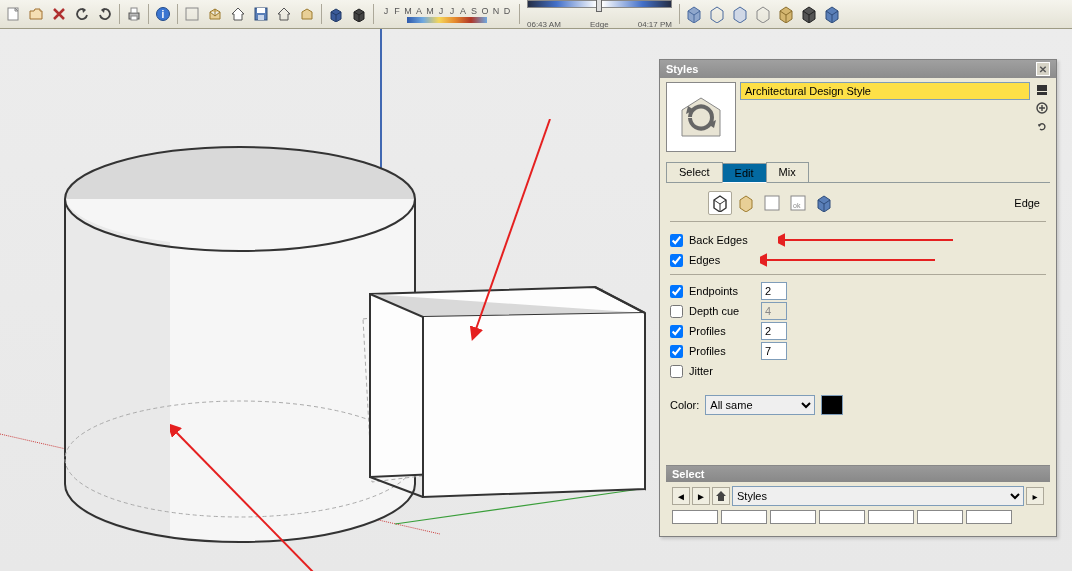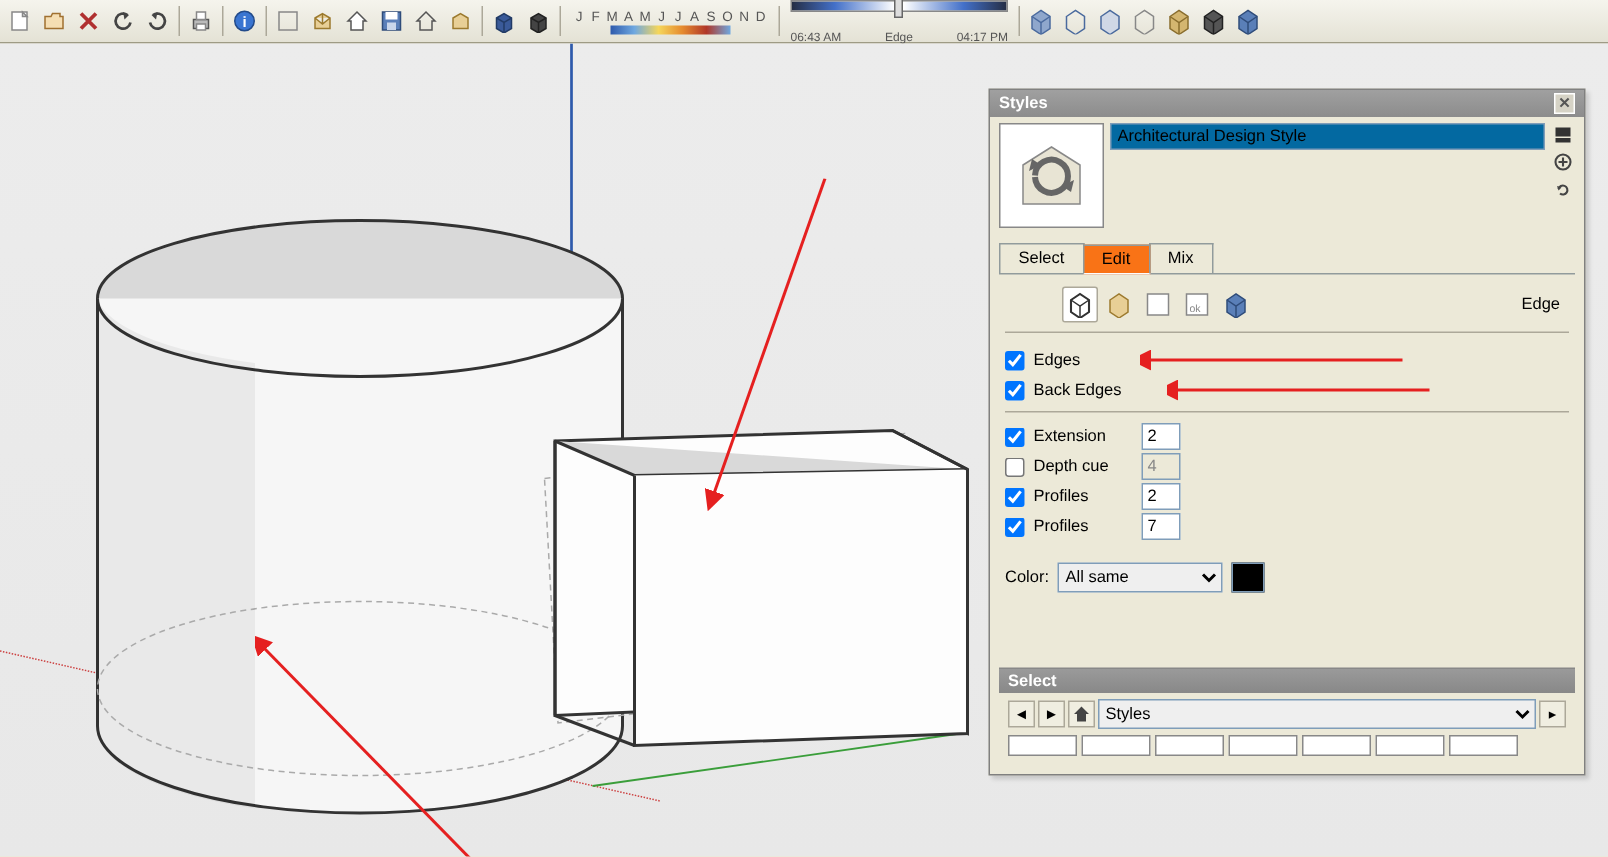--- a/index.html
+++ b/index.html
@@ -69,31 +69,31 @@
 .style-thumb {
   width:70px; height:70px;
   background:#fff;
   border:1px solid #888;
   display:flex; align-items:center; justify-content:center;
   position:relative;
 }
 .style-thumb svg { }
 .style-meta { flex:1; display:flex; flex-direction:column; gap:3px; }
 .style-name-input {
-  height:18px; border:1px solid #7f9db9; padding:1px 4px; font-size:11px; width:100%; background:#0369a1;
+  height:18px; border:1px solid #7f9db9; padding:1px 4px; font-size:11px; width:100%; background:#fde047;
 }
 .style-desc {
   flex:1; border:1px solid #7f9db9; background:#fff; padding:2px 4px; font-size:11px; min-height:48px;
 }
 .side-icons { display:flex; flex-direction:column; gap:2px; }
 .side-iconbtn { width:16px; height:16px; border:1px solid transparent; display:flex; align-items:center; justify-content:center; cursor:pointer; }
 
 .tabstrip { display:flex; border-bottom:1px solid #919b9c; margin-top:10px; }
 .tab { padding:3px 12px; border:1px solid #919b9c; border-bottom:none; background:#ece9d8; margin-right:-1px; font-size:11px; cursor:pointer; }
-.tab.active { background:#f97316; border-bottom:1px solid #fcfcfe; position:relative; top:1px; }
+.tab.active { background:#0369a1; border-bottom:1px solid #fcfcfe; position:relative; top:1px; }
 
 .tab-content { padding:8px 4px 4px; }
 .subicon-row { display:flex; gap:2px; align-items:center;margin-left:38px;}
 .subicon-row .tool-btn { width:24px; height:24px; }
 .edge-label { margin-left:auto; font-size:11px; padding-right:6px;}
 .divider { height:1px; background:#aca899; margin:6px 0 8px;}
 .checkrow { display:flex; align-items:center; gap:6px; height:20px; font-size:11px; }
 .checkrow input[type=checkbox] { width:13px; height:13px; }
 .checkrow input[type=text] { width:26px; height:18px; border:1px solid #7f9db9; padding:1px 3px; font-size:11px; text-align:left; margin-left:4px;}
 .checkrow input[type=text]:disabled { background:#ece9d8; color:#888;}
@@ -396,62 +396,66 @@
               <path d="M3 6 L9 2 L15 6 L15 14 L9 18 L3 14 Z" fill="#5a7fb8" stroke="#2f4c7a"></path>
               <path d="M3 6 L9 10 L15 6 M9 10 L9 18" stroke="#2f4c7a" fill="none"></path>
             </svg>
           </div>
         <span class="edge-label">Edge</span>
       </div>
       <div class="divider"></div>
 
       <div class="checkrow" style="position:relative;">
         <input type="checkbox" checked="" style="">
+        <label>Back Edges</label>
+        <svg class="arrow-annot" style="left:108px; top:3px;" width="180" height="14">
+          <defs>
+              <marker id="ah4" viewBox="0 0 10 10" refX="1" refY="5" markerWidth="7" markerHeight="7" orient="auto">
+                <path d="M0 0 L10 5 L0 10 Z" fill="#e52020"></path>
+              </marker>
+            </defs>
+          <line x1="175" y1="7" x2="6" y2="7" stroke="#e52020" stroke-width="2" marker-end="url(#ah4)"></line>
+        </svg>
+      </div>
+      <div class="checkrow" style="position:relative;">
+        <input type="checkbox" checked="" style="">
         <label>Edges</label>
         <svg class="arrow-annot" style="left:90px; top:3px;" width="180" height="14">
           <defs>
               <marker id="ah3" viewBox="0 0 10 10" refX="1" refY="5" markerWidth="7" markerHeight="7" orient="auto">
                 <path d="M0 0 L10 5 L0 10 Z" fill="#e52020"></path>
               </marker>
             </defs>
           <line x1="175" y1="7" x2="6" y2="7" stroke="#e52020" stroke-width="2" marker-end="url(#ah3)"></line>
         </svg>
       </div>
-      <div class="checkrow" style="position:relative;">
-        <input type="checkbox" checked="" style="">
-        <label>Back Edges</label>
-        <svg class="arrow-annot" style="left:108px; top:3px;" width="180" height="14">
-          <defs>
-              <marker id="ah4" viewBox="0 0 10 10" refX="1" refY="5" markerWidth="7" markerHeight="7" orient="auto">
-                <path d="M0 0 L10 5 L0 10 Z" fill="#e52020"></path>
-              </marker>
-            </defs>
-          <line x1="175" y1="7" x2="6" y2="7" stroke="#e52020" stroke-width="2" marker-end="url(#ah4)"></line>
-        </svg>
-      </div>
       <div class="divider" style="margin:4px 0 6px;"></div>
       <div class="checkrow">
         <input type="checkbox" checked="" style="">
-        <label>Extension</label>
+        <label>Endpoints</label>
         <input type="text" value="2" style="">
       </div>
       <div class="checkrow">
         <input type="checkbox" style="">
         <label>Depth cue</label>
         <input type="text" disabled="" value="4" style="">
       </div>
       <div class="checkrow">
         <input type="checkbox" checked="" style="">
         <label>Profiles</label>
         <input type="text" value="2" style="">
       </div>
       <div class="checkrow">
         <input type="checkbox" checked="" style="">
         <label>Profiles</label>
         <input type="text" value="7" style="">
+      </div>
+      <div class="checkrow">
+        <input type="checkbox" style="">
+        <label>Jitter</label>
       </div>
 
       <div class="color-row">
         <span>Color:</span>
         <select class="color-select">
           <option>All same</option>
         </select>
         <div class="color-swatch"></div>
       </div>
     </div>

